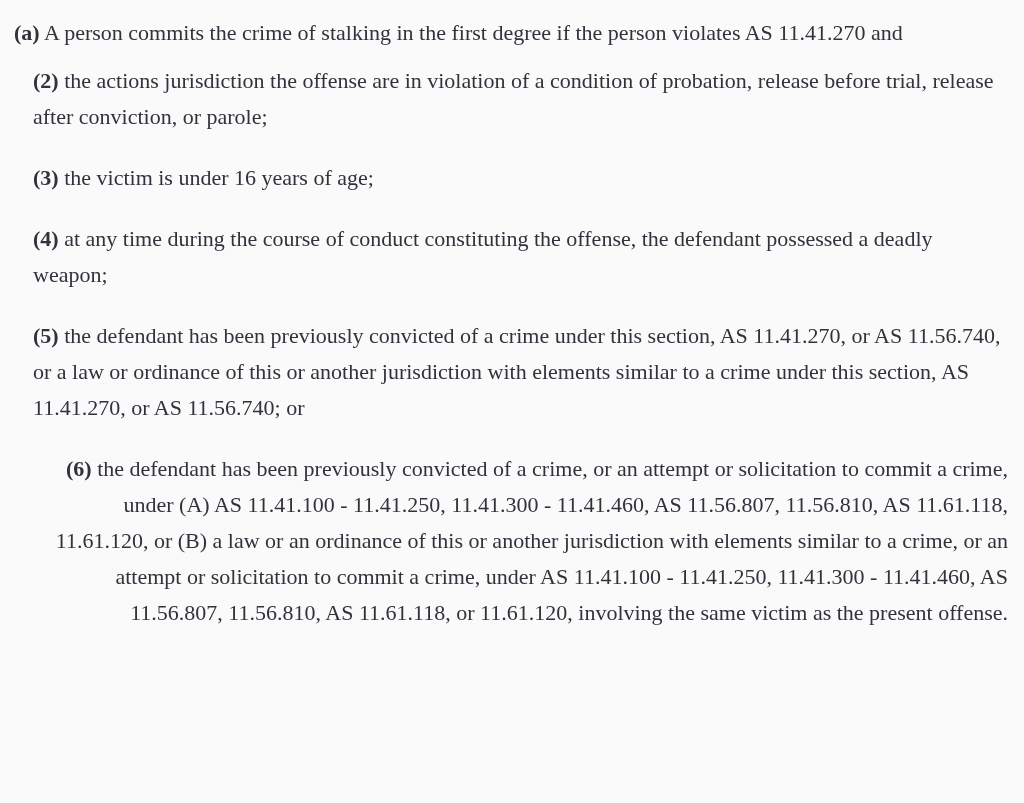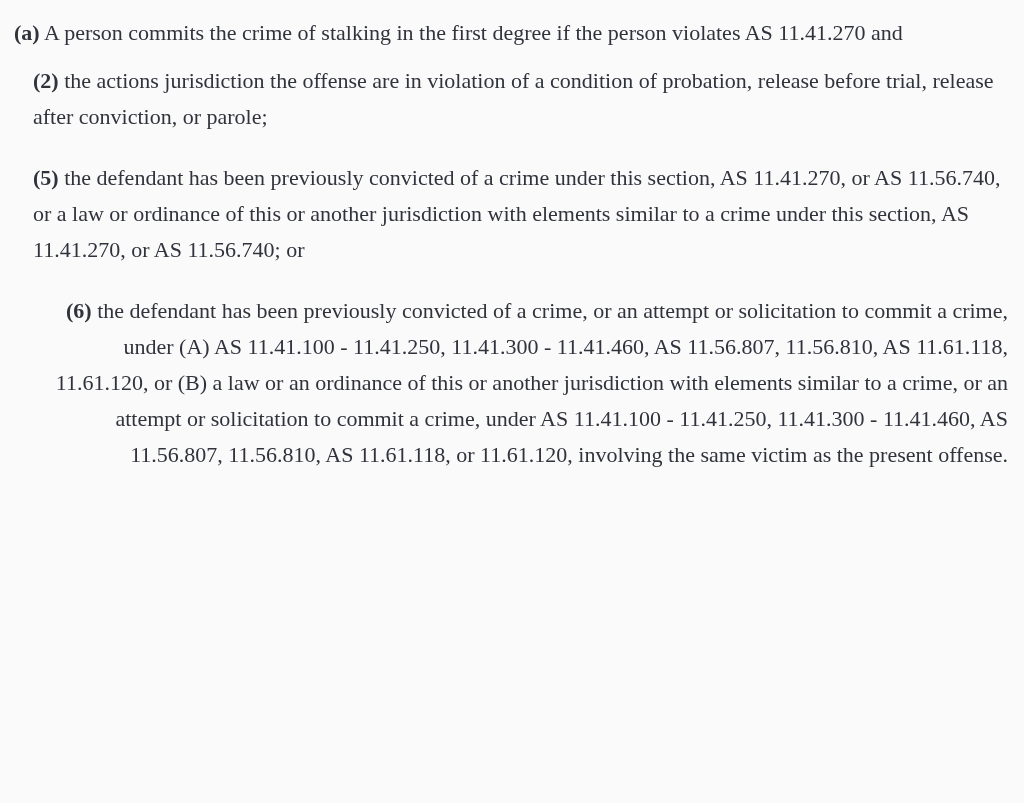--- a/index.html
+++ b/index.html
@@ -49,21 +49,29 @@
     <span class="marker">(a)</span>
     <span>A person commits the crime of stalking in the first degree if the person violates AS 11.41.270 and</span>
   </p>
 
 
   <p class="para sub">
     <span class="marker">(2)</span>
     <span>the actions jurisdiction the offense are in violation of a condition of probation, release before trial, release after conviction, or parole;</span>
   </p>
 
+  <p class="para sub">
+    <span class="marker">(3)</span>
+    <span>the victim is under 16 years of age;</span>
+  </p>
 
+  <p class="para sub">
+    <span class="marker">(4)</span>
+    <span>at any time during the course of conduct constituting the offense, the defendant possessed a deadly weapon;</span>
+  </p>
 
   <p class="para sub">
     <span class="marker">(5)</span>
     <span>the defendant has been previously convicted of a crime under this section, AS 11.41.270, or AS 11.56.740, or a law or ordinance of this or another jurisdiction with elements similar to a crime under this section, AS 11.41.270, or AS 11.56.740; or</span>
   </p>
 
   <p class="para sub last">
     <span class="marker">(6)</span>
     <span>the defendant has been previously convicted of a crime, or an attempt or solicitation to commit a crime, under (A) AS 11.41.100 - 11.41.250, 11.41.300 - 11.41.460, AS 11.56.807, 11.56.810, AS 11.61.118, 11.61.120, or (B) a law or an ordinance of this or another jurisdiction with elements similar to a crime, or an attempt or solicitation to commit a crime, under AS 11.41.100 - 11.41.250, 11.41.300 - 11.41.460, AS 11.56.807, 11.56.810, AS 11.61.118, or 11.61.120, involving the same victim as the present offense.</span>
   </p>

